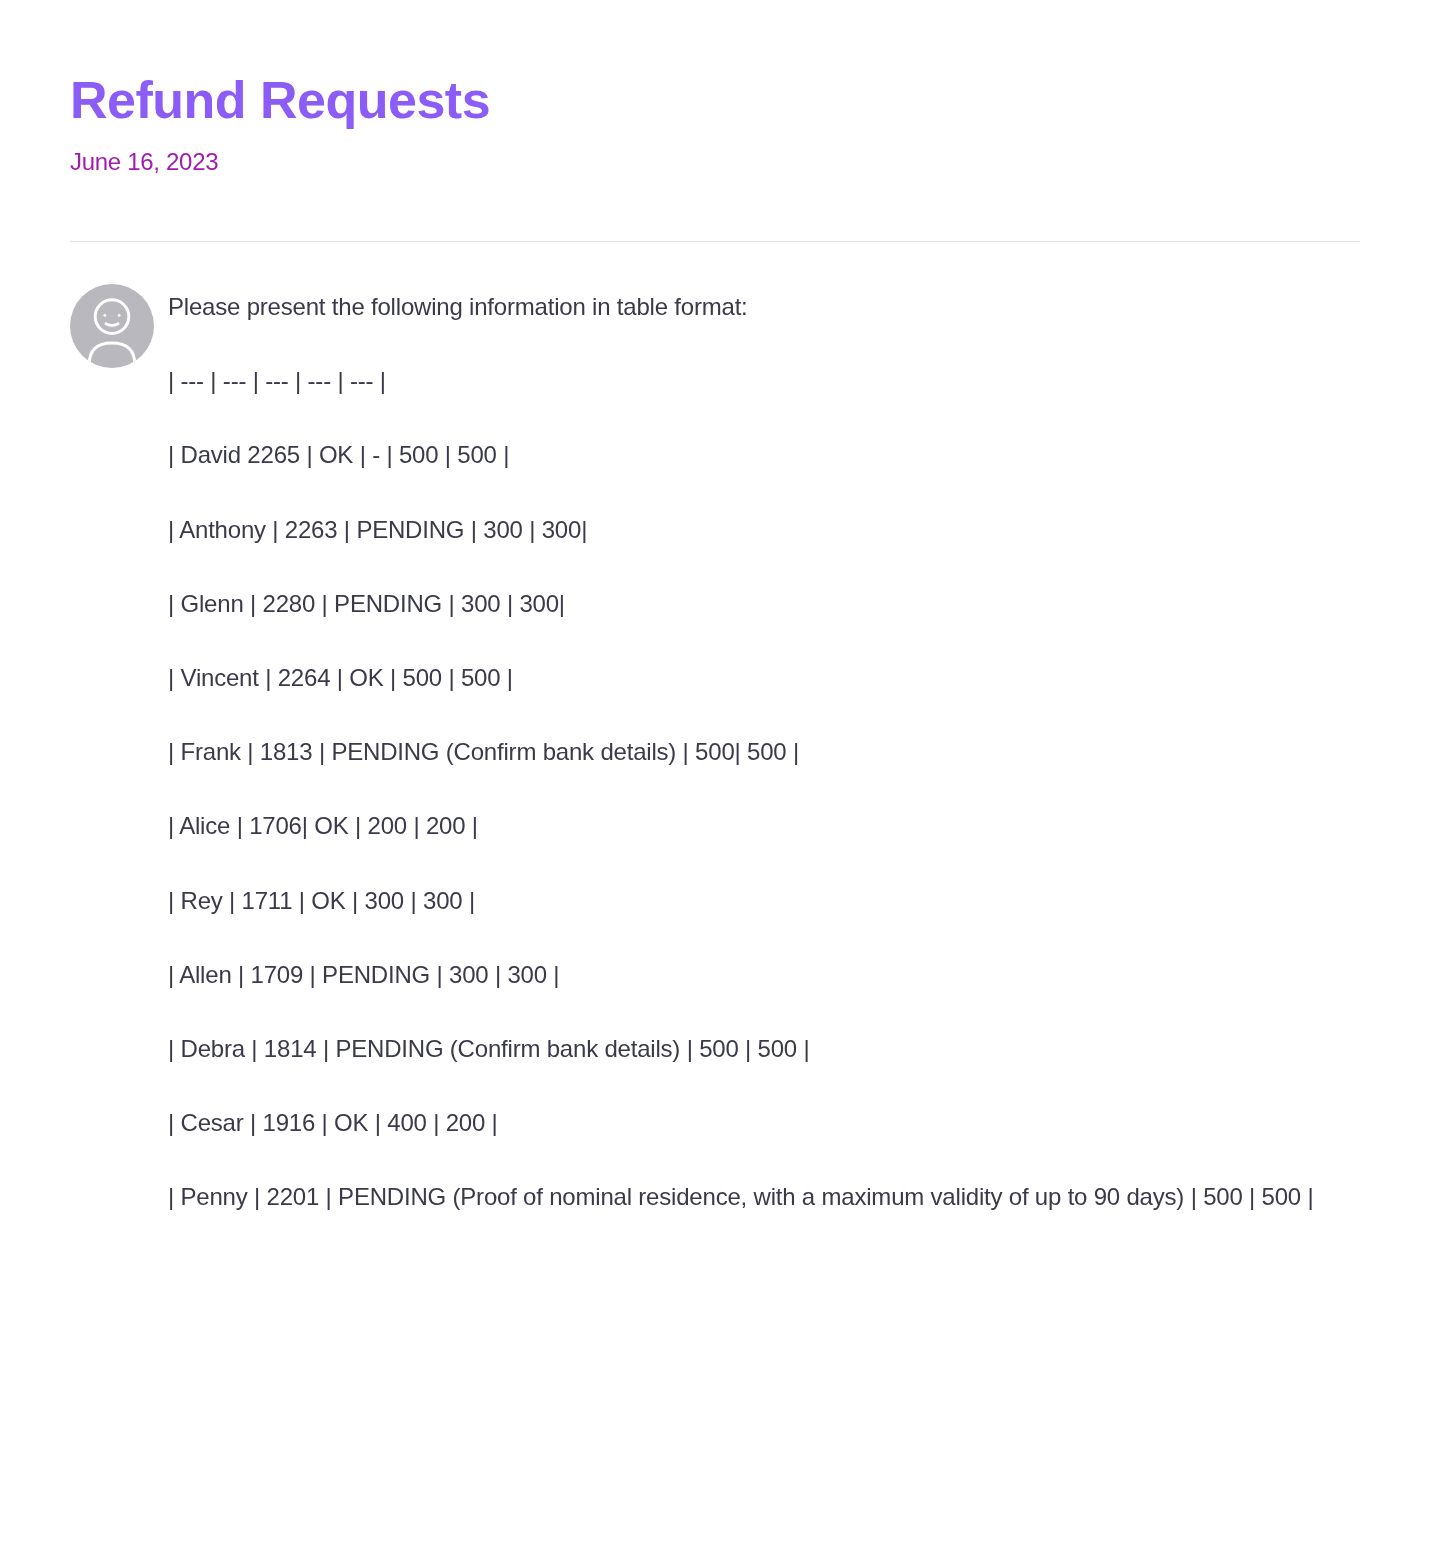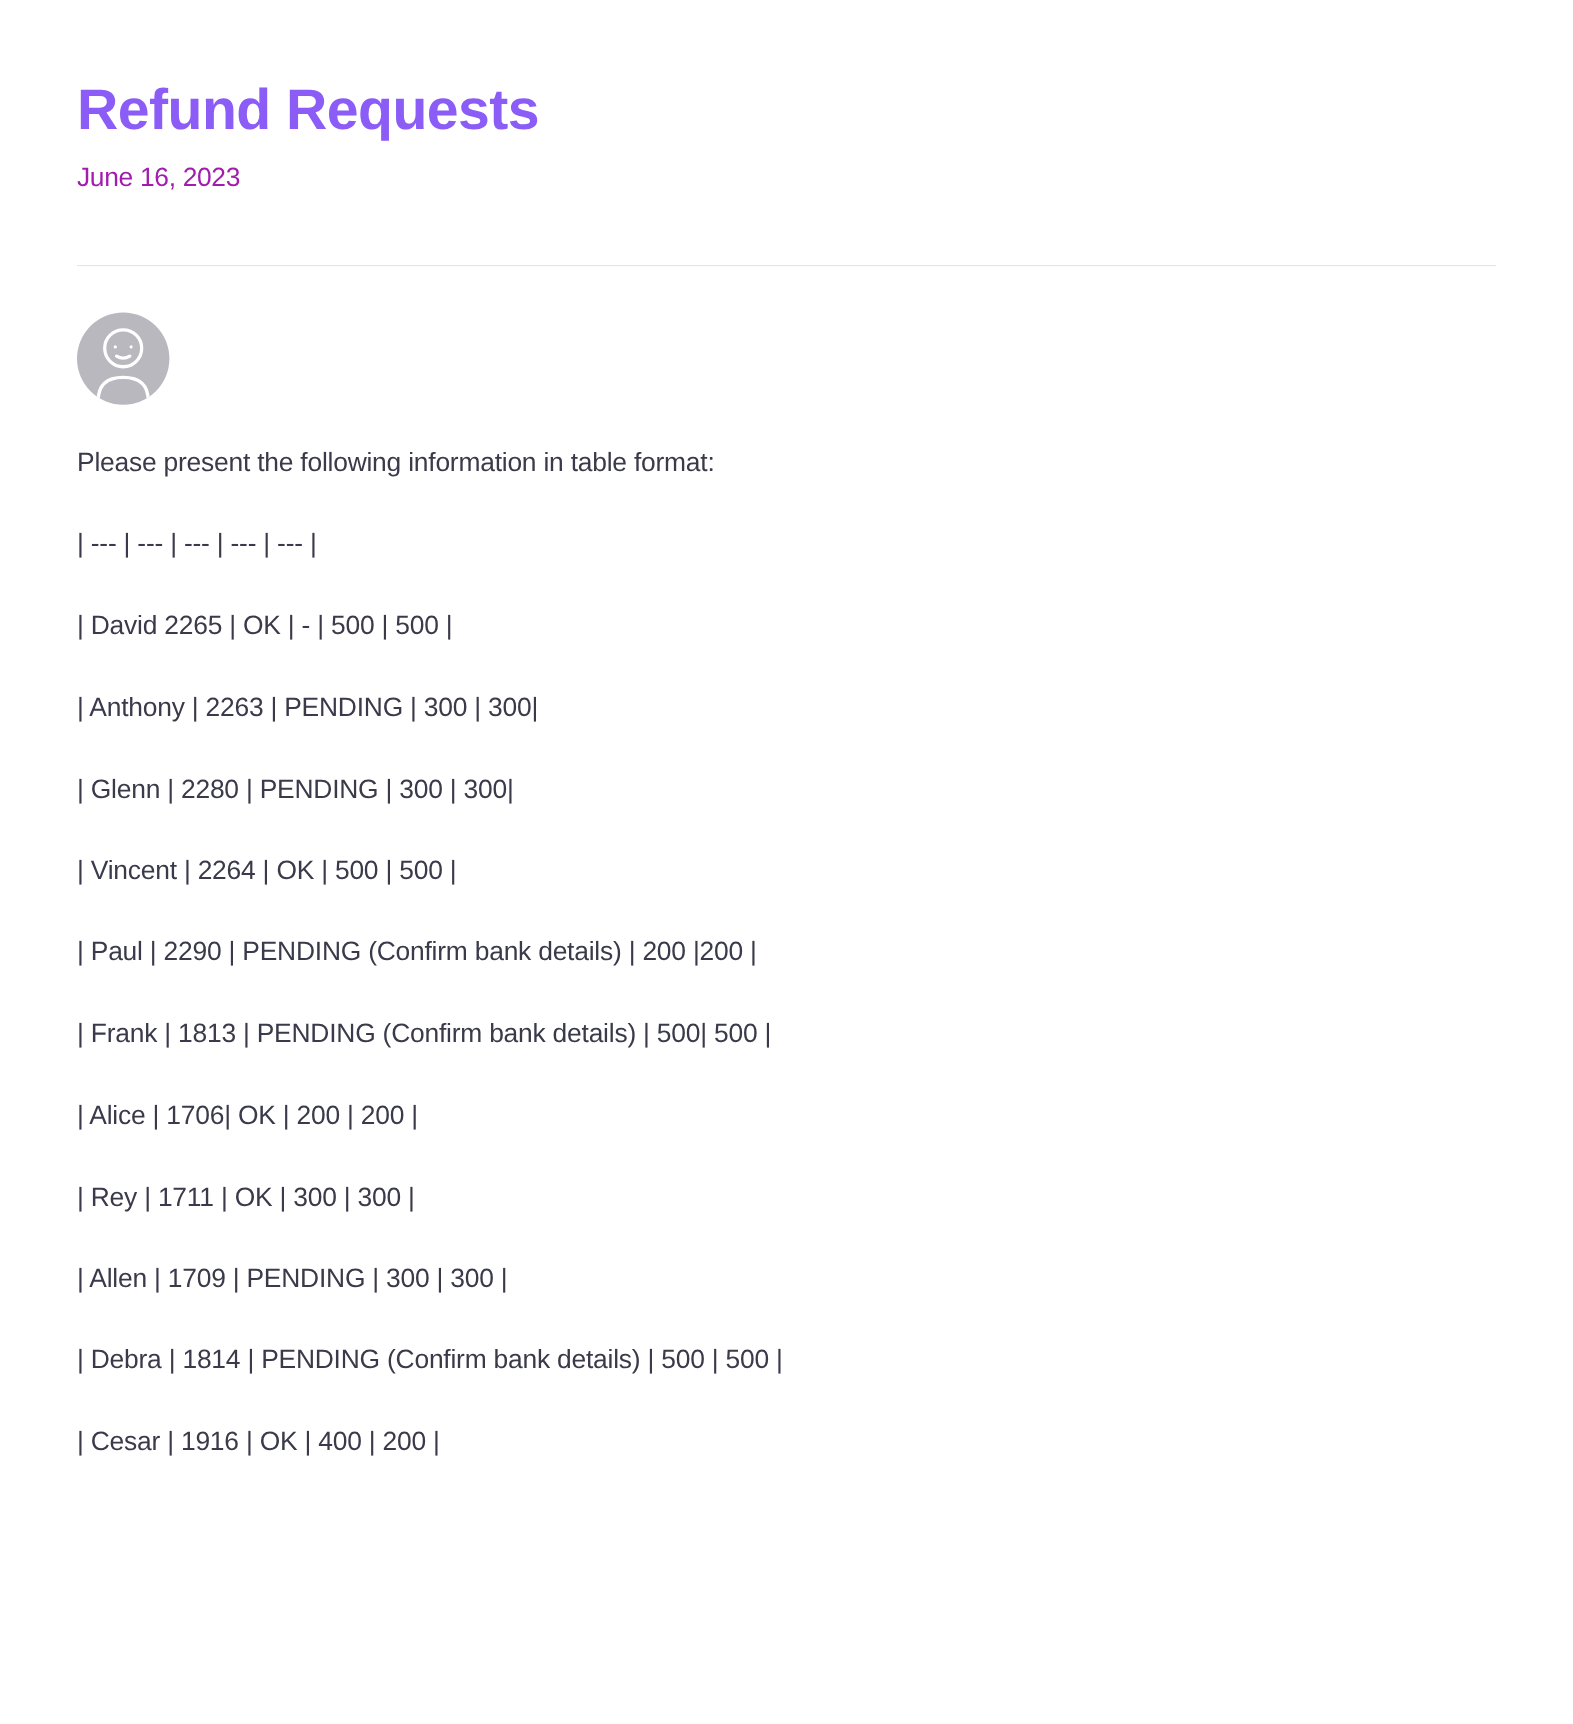--- a/index.html
+++ b/index.html
@@ -27,22 +27,21 @@
       margin-bottom: 65px;
       letter-spacing: -0.3px;
     }
     .divider {
       border: none;
       border-top: 1px solid #e5e5e8;
       margin-bottom: 42px;
     }
     .message-row {
       display: flex;
-      gap: 30px;
-      flex-direction: column;
+      gap: 14px;
     }
     .avatar {
       width: 84px;
       height: 84px;
       border-radius: 50%;
       background: #b8b8be;
       flex-shrink: 0;
       display: flex;
       align-items: center;
       justify-content: center;
@@ -89,21 +88,21 @@
       <path d="M6 58 Q6 40 25 40 Q44 40 44 58"></path>
     </svg>
   </div>
   <div class="message-content">
     <p>Please present the following information in table format:</p>
     <p>| --- | --- | --- | --- | --- |</p>
     <p>| David  2265 | OK | - | 500 | 500 |</p>
     <p>| Anthony | 2263 |  PENDING | 300 | 300|</p>
     <p>| Glenn | 2280 | PENDING | 300 | 300|</p>
     <p>| Vincent | 2264 | OK | 500 | 500 |</p>
-    <p>| Paul | 2290 | PENDING (Confirm bank details) | 200 |200 |</p>
     <p>| Frank | 1813 | PENDING (Confirm bank details) | 500| 500 |</p>
     <p>| Alice | 1706| OK | 200 | 200 |</p>
     <p>| Rey | 1711 | OK | 300 | 300 |</p>
     <p>| Allen | 1709 | PENDING | 300 | 300 |</p>
     <p>| Debra | 1814 | PENDING (Confirm bank details) | 500 | 500 |</p>
     <p>| Cesar | 1916 | OK | 400 | 200 |</p>
+    <p>| Penny | 2201 | PENDING (Proof of nominal residence, with a maximum validity of up to 90 days) | 500 | 500 |</p>
   </div>
 </div>
 
 </body></html>

